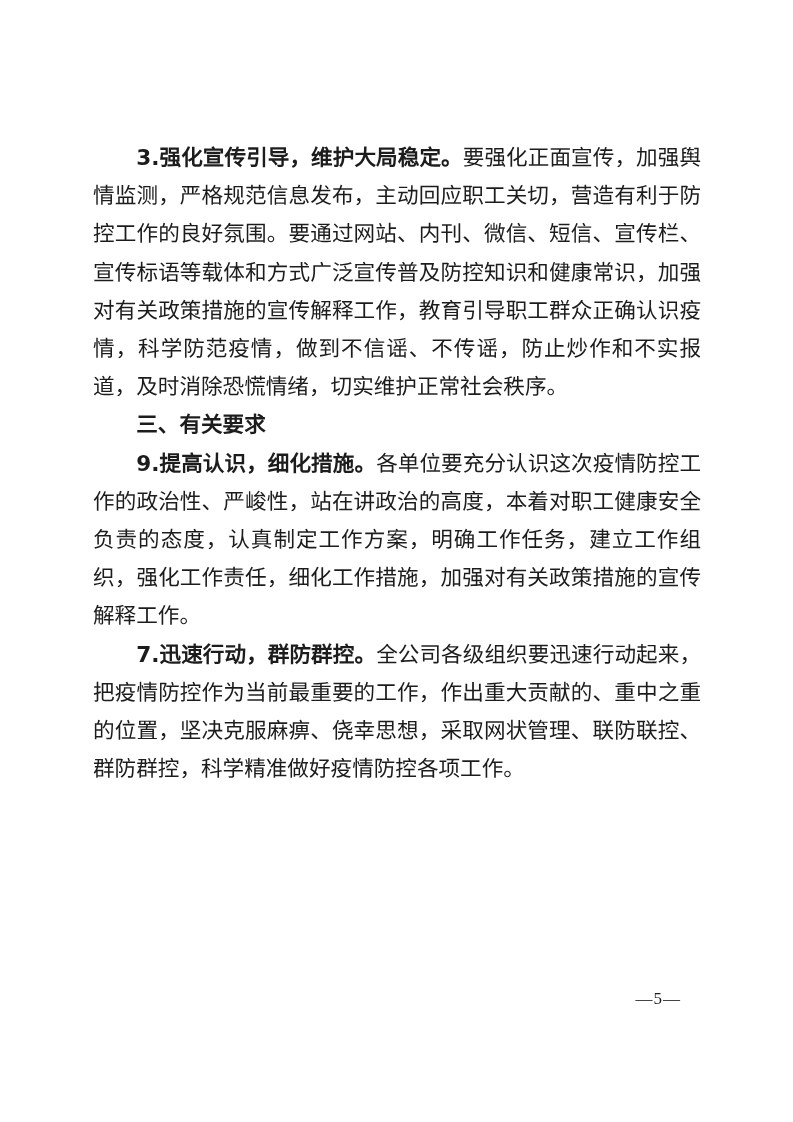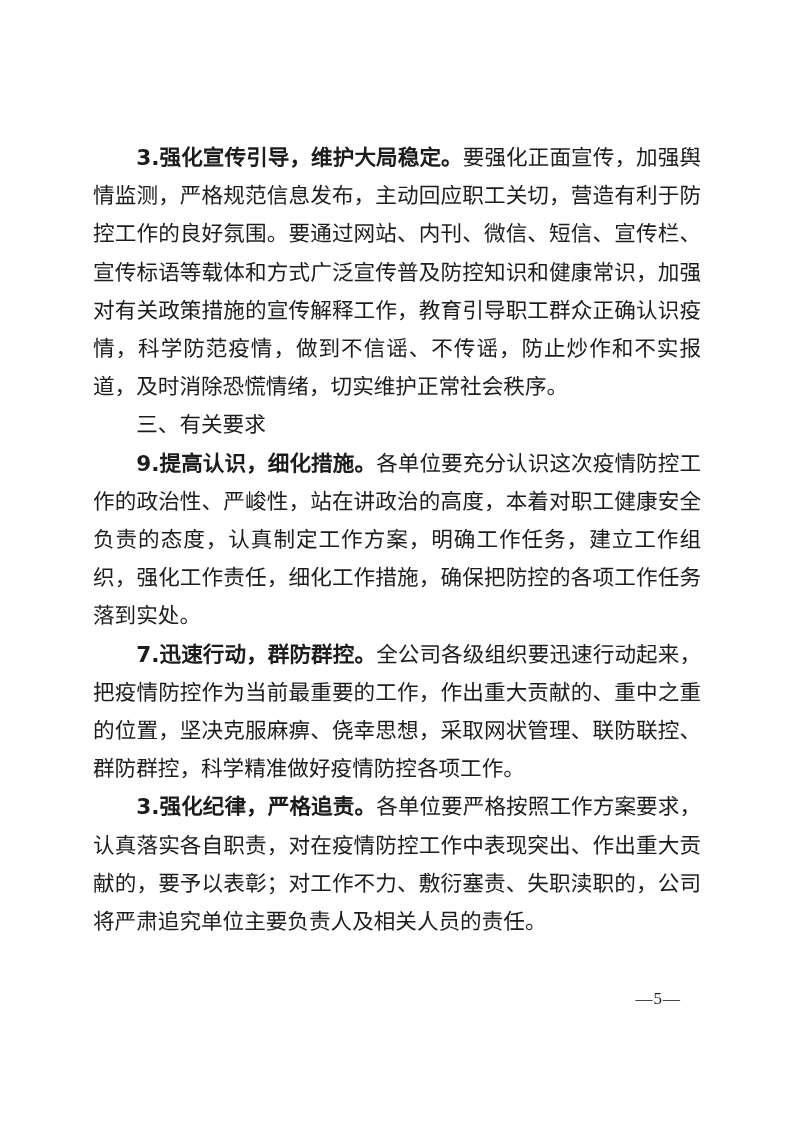--- a/index.html
+++ b/index.html
@@ -31,38 +31,37 @@
     color: #1c1c1c;
     text-align: justify;
     text-justify: inter-ideograph;
     text-indent: 2em;
     letter-spacing: 0;
   }
   .para .lead {
     font-weight: 700;
   }
   .para.heading {
-    font-weight: 400;
+    font-weight: 700;
   }
   .page-footer {
     position: absolute;
     top: 988px;
     right: 112px;
     font-family: "Liberation Serif", "DejaVu Serif", serif;
     font-size: 17px;
     line-height: 22px;
     color: #1c1c1c;
     letter-spacing: 1px;
   }
 </style>
 </head>
 <body>
 
 <div class="page">
   <div class="doc-body" id="doc-body">
       <p class="para"><strong class="lead">3.强化宣传引导，维护大局稳定。</strong><span>要强化正面宣传，加强舆情监测，严格规范信息发布，主动回应职工关切，营造有利于防控工作的良好氛围。要通过网站、内刊、微信、短信、宣传栏、宣传标语等载体和方式广泛宣传普及防控知识和健康常识，加强对有关政策措施的宣传解释工作，教育引导职工群众正确认识疫情，科学防范疫情，做到不信谣、不传谣，防止炒作和不实报道，及时消除恐慌情绪，切实维护正常社会秩序。</span></p>
       <p class="para heading"><span>三、有关要求</span></p>
-      <p class="para"><strong class="lead">9.提高认识，细化措施。</strong><span>各单位要充分认识这次疫情防控工作的政治性、严峻性，站在讲政治的高度，本着对职工健康安全负责的态度，认真制定工作方案，明确工作任务，建立工作组织，强化工作责任，细化工作措施，确保把防控的各项工作任务落到实处。</span></p>
+      <p class="para"><strong class="lead">9.提高认识，细化措施。</strong><span>各单位要充分认识这次疫情防控工作的政治性、严峻性，站在讲政治的高度，本着对职工健康安全负责的态度，认真制定工作方案，明确工作任务，建立工作组织，强化工作责任，细化工作措施，加强对有关政策措施的宣传解释工作。</span></p>
       <p class="para"><strong class="lead">7.迅速行动，群防群控。</strong><span>全公司各级组织要迅速行动起来，把疫情防控作为当前最重要的工作，作出重大贡献的、重中之重的位置，坚决克服麻痹、侥幸思想，采取网状管理、联防联控、群防群控，科学精准做好疫情防控各项工作。</span></p>
-      <p class="para"><strong class="lead">3.强化纪律，严格追责。</strong><span>各单位要严格按照工作方案要求，认真落实各自职责，对在疫情防控工作中表现突出、作出重大贡献的，要予以表彰；对工作不力、敷衍塞责、失职渎职的，公司将严肃追究单位主要负责人及相关人员的责任。</span></p>
     </div>
   <div class="page-footer">—5—</div>
 </div>
 
 </body></html>

